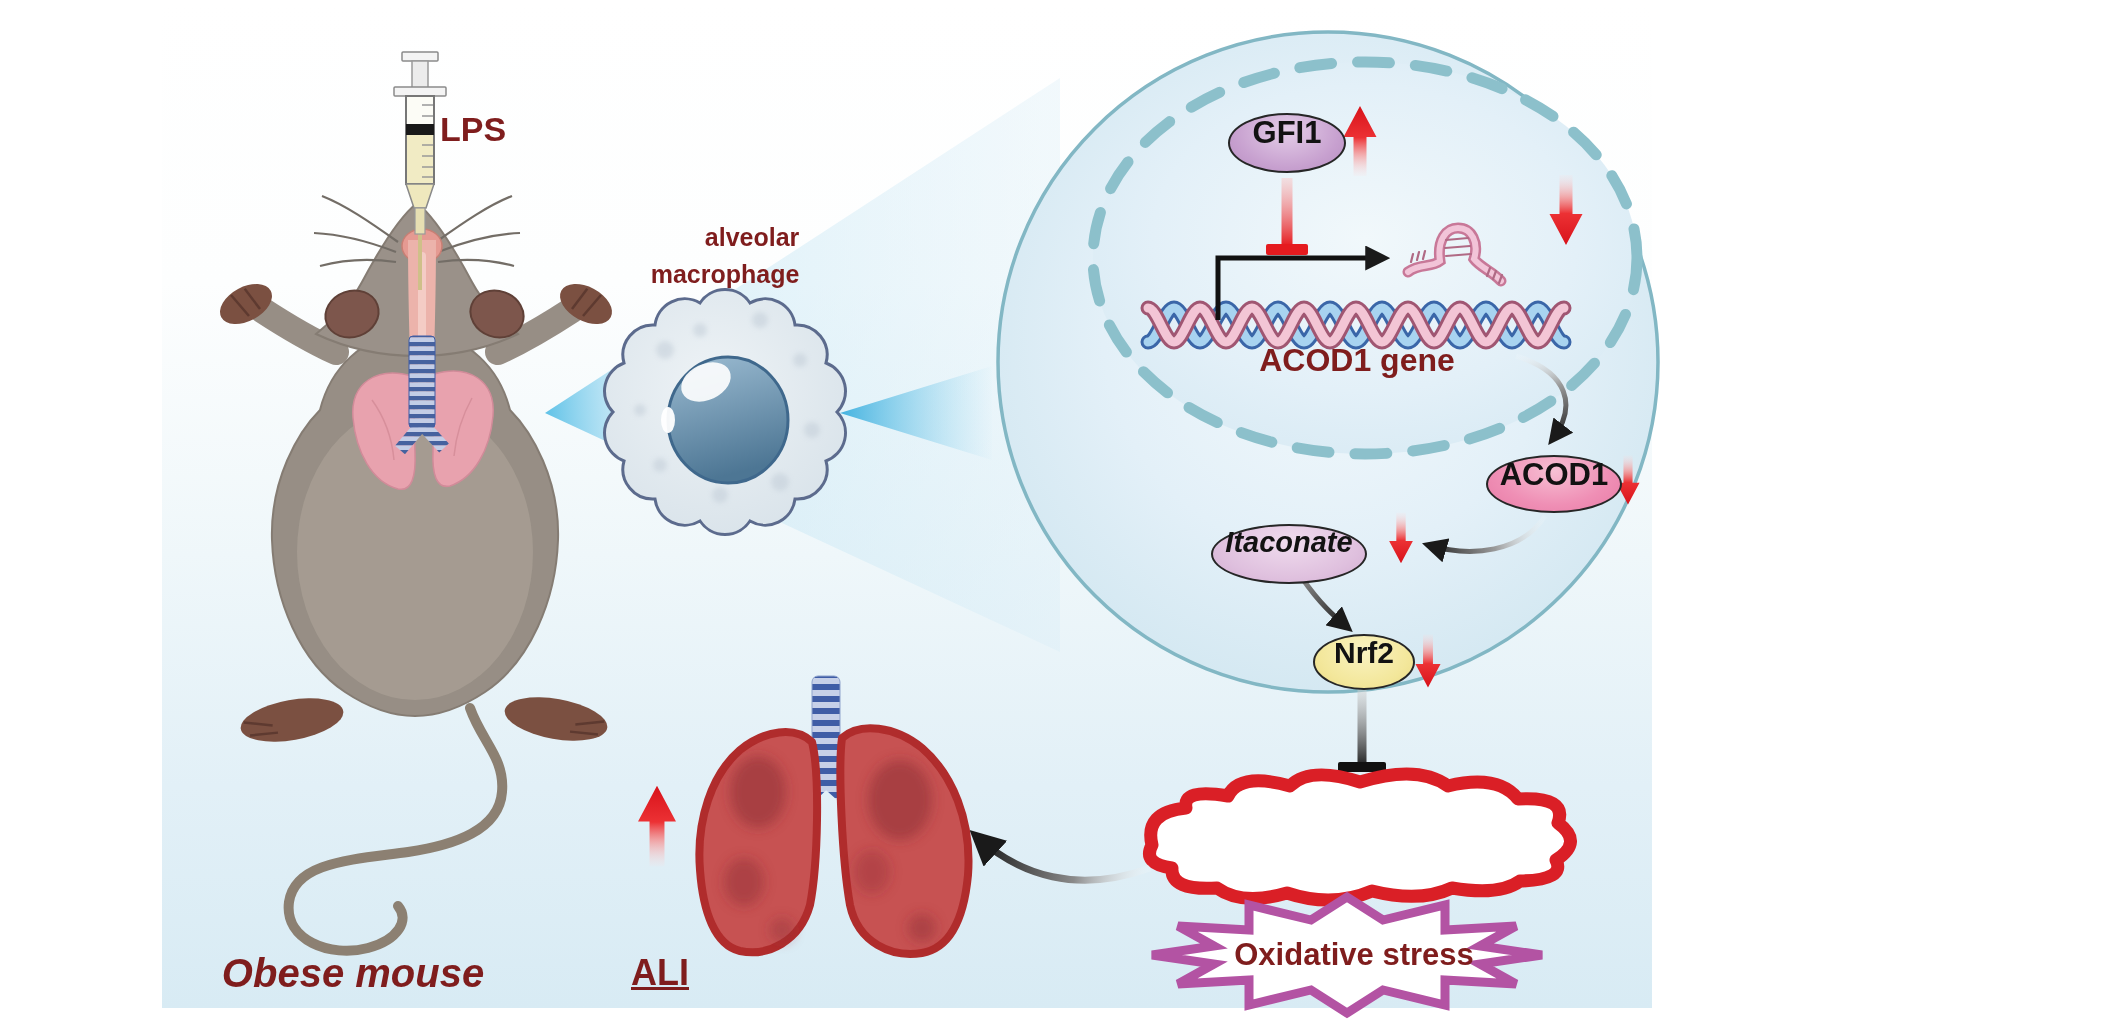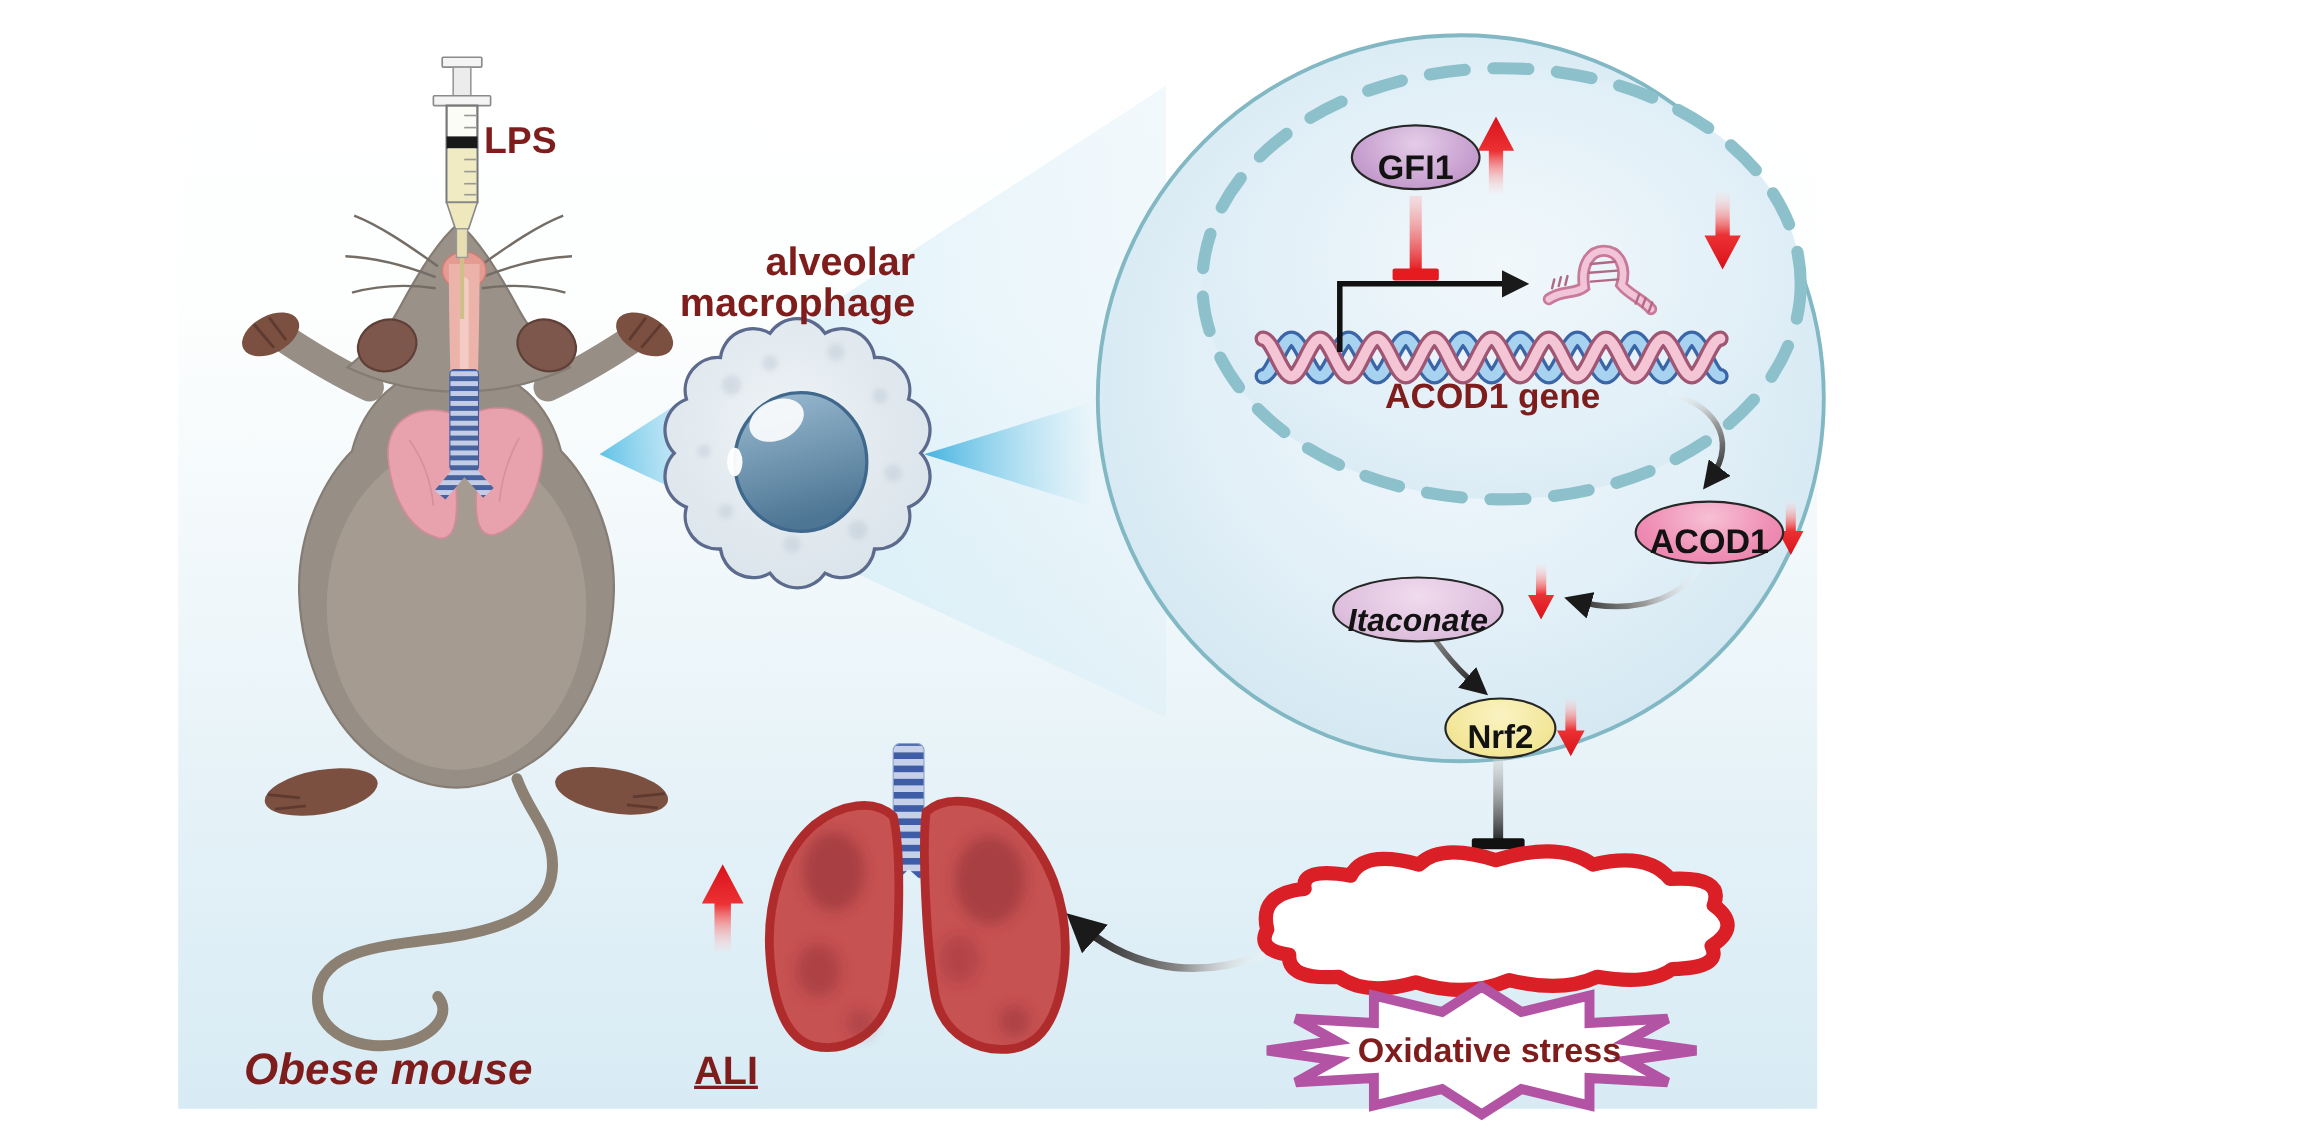--- a/index.html
+++ b/index.html
@@ -4,27 +4,27 @@
 <style>
   html,body{margin:0;padding:0;background:#ffffff;}
   .stage{position:relative;width:2105px;height:1027px;background:#ffffff;overflow:hidden;
          font-family:"Liberation Sans",sans-serif;}
   .panel{position:absolute;left:162px;top:0;width:1490px;height:1008px;
          background:linear-gradient(180deg,#ffffff 0%,#fdfefe 28%,#eff7fa 55%,#e2f0f7 78%,#d8ebf4 100%);}
   svg.art{position:absolute;left:0;top:0;width:2105px;height:1027px;z-index:1;}
   .lbl{position:absolute;transform:translate(-50%,-50%);z-index:2;font-weight:bold;
        color:#7f1d1d;white-space:nowrap;text-align:right;}
   .f-lps{font-size:34px;}
-  .f-mac{font-size:36px;line-height:37px;}
+  .f-mac{font-size:25px;line-height:37px;}
   .f-mrna{font-size:34px;}
   .f-gene{font-size:32px;}
   .f-blob{font-size:31px;}
   .f-obese{font-size:40px;}
   .f-ali{font-size:36px;}
-  .node{position:absolute;z-index:2;display:flex;align-items:flex-end;justify-content:center;
+  .node{position:absolute;z-index:2;display:flex;align-items:flex-start;justify-content:center;
         border:2.5px solid #262626;border-radius:50%;font-weight:bold;color:#121212;}
   .n-gfi1{left:1228px;top:113px;width:114px;height:56px;font-size:31px;
           background:radial-gradient(ellipse at 50% 28%,#e4cde8 0%,#c7a0cf 65%,#b78ec1 100%);}
   .n-acod1{left:1486px;top:455px;width:132px;height:54px;font-size:31px;
           background:radial-gradient(ellipse at 50% 25%,#f7c0d4 0%,#ef8fb5 60%,#e87ba6 100%);}
   .n-itac{left:1211px;top:524px;width:152px;height:56px;font-size:29px;
           background:radial-gradient(ellipse at 50% 28%,#f0dcee 0%,#dfc0de 65%,#d2add2 100%);font-style:italic;}
   .n-nrf2{left:1313px;top:634px;width:98px;height:52px;font-size:30px;
           background:radial-gradient(ellipse at 50% 28%,#faf3c2 0%,#f3e79b 65%,#ecdc85 100%);}
 </style>

